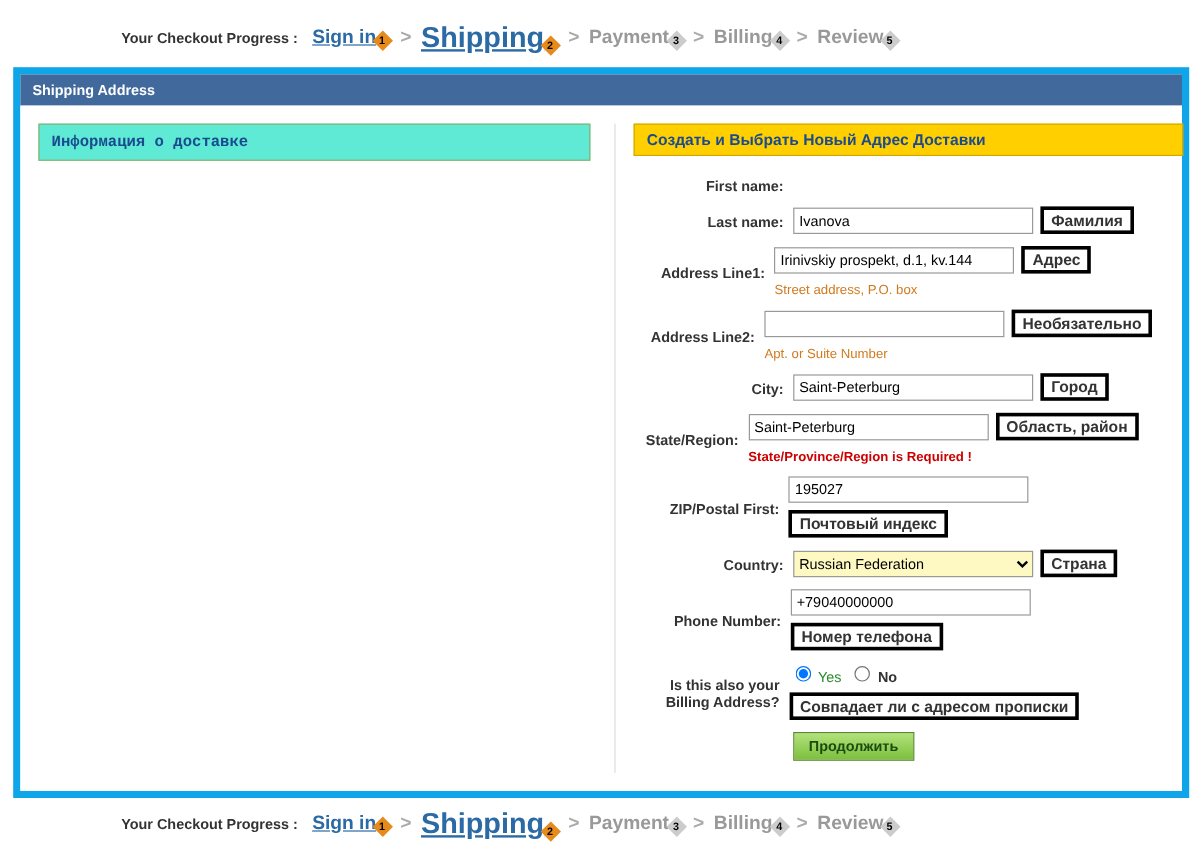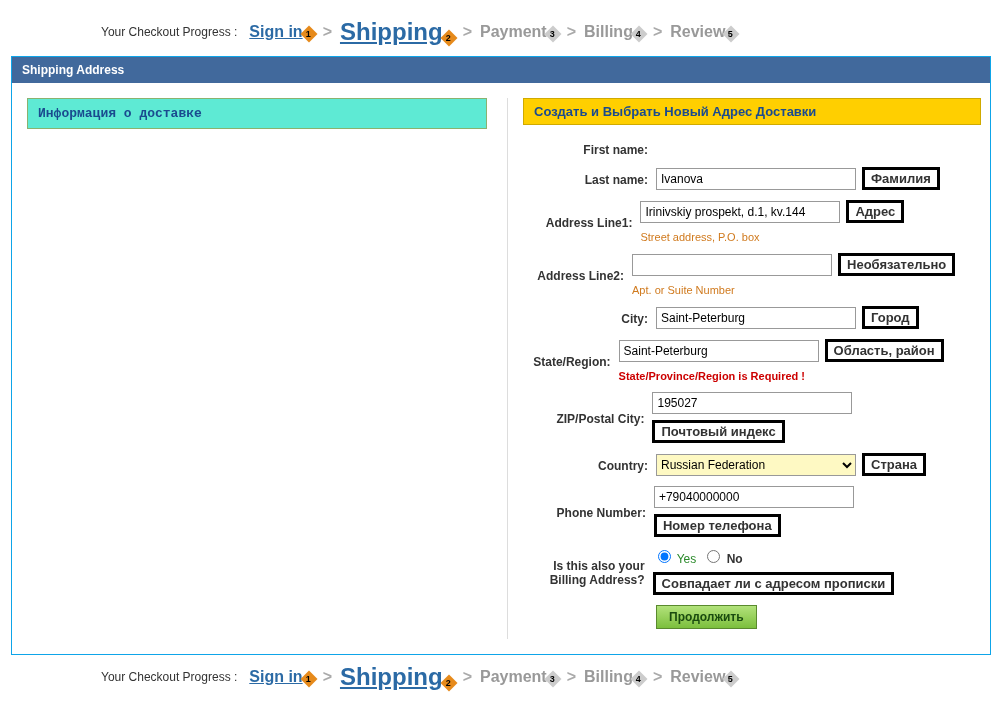--- a/index.html
+++ b/index.html
@@ -15,21 +15,21 @@
     margin: 0 auto;
   }
   .progress {
     display: flex;
     align-items: center;
     gap: 8px;
     margin: 10px 0 5px 90px;
     font-size: 12px;
   }
   .progress-label {
-    font-weight: normal;
+    font-weight: bold;
     color: #333;
     margin-right: 4px;
   }
   .step {
     display: inline-flex;
     flex-direction: row;
     align-items: flex-end;
     font-weight: bold;
     color: #999;
     font-size: 16px;
@@ -49,21 +49,21 @@
   .diamond.orange { background: #e68a1b; }
   .diamond.gray { background: #ccc; }
   .diamond span {
     transform: rotate(-45deg);
     font-size: 9px;
     color: #000;
     font-weight: bold;
   }
   .gt { color: #aaa; font-size: 16px; font-weight: bold; }
   .panel {
-    border: 1px solid #0ea5e9;
+    border: 6px solid #0ea5e9;
     margin-top: 12px;
   }
   .panel-header {
     background: #41699c;
     color: #fff;
     font-size: 12px;
     font-weight: bold;
     padding: 6px 10px;
   }
   .panel-body {
@@ -269,21 +269,21 @@
           <div class="ctl">
             <div style="display:flex;align-items:center;gap:6px">
               <input type="text" value="Saint-Peterburg" style="">
               <span class="anno">Область, район</span>
             </div>
             <div class="error">State/Province/Region is Required !</div>
           </div>
         </div>
 
         <div class="form-row">
-          <div class="lbl">ZIP/Postal City:</div>
+          <div class="lbl">ZIP/Postal First:</div>
           <div class="ctl">
             <input type="text" value="195027" style="">
             <span class="anno">Почтовый индекс</span>
           </div>
         </div>
 
         <div class="form-row">
           <div class="lbl">Country:</div>
           <div class="ctl">
             <select>

